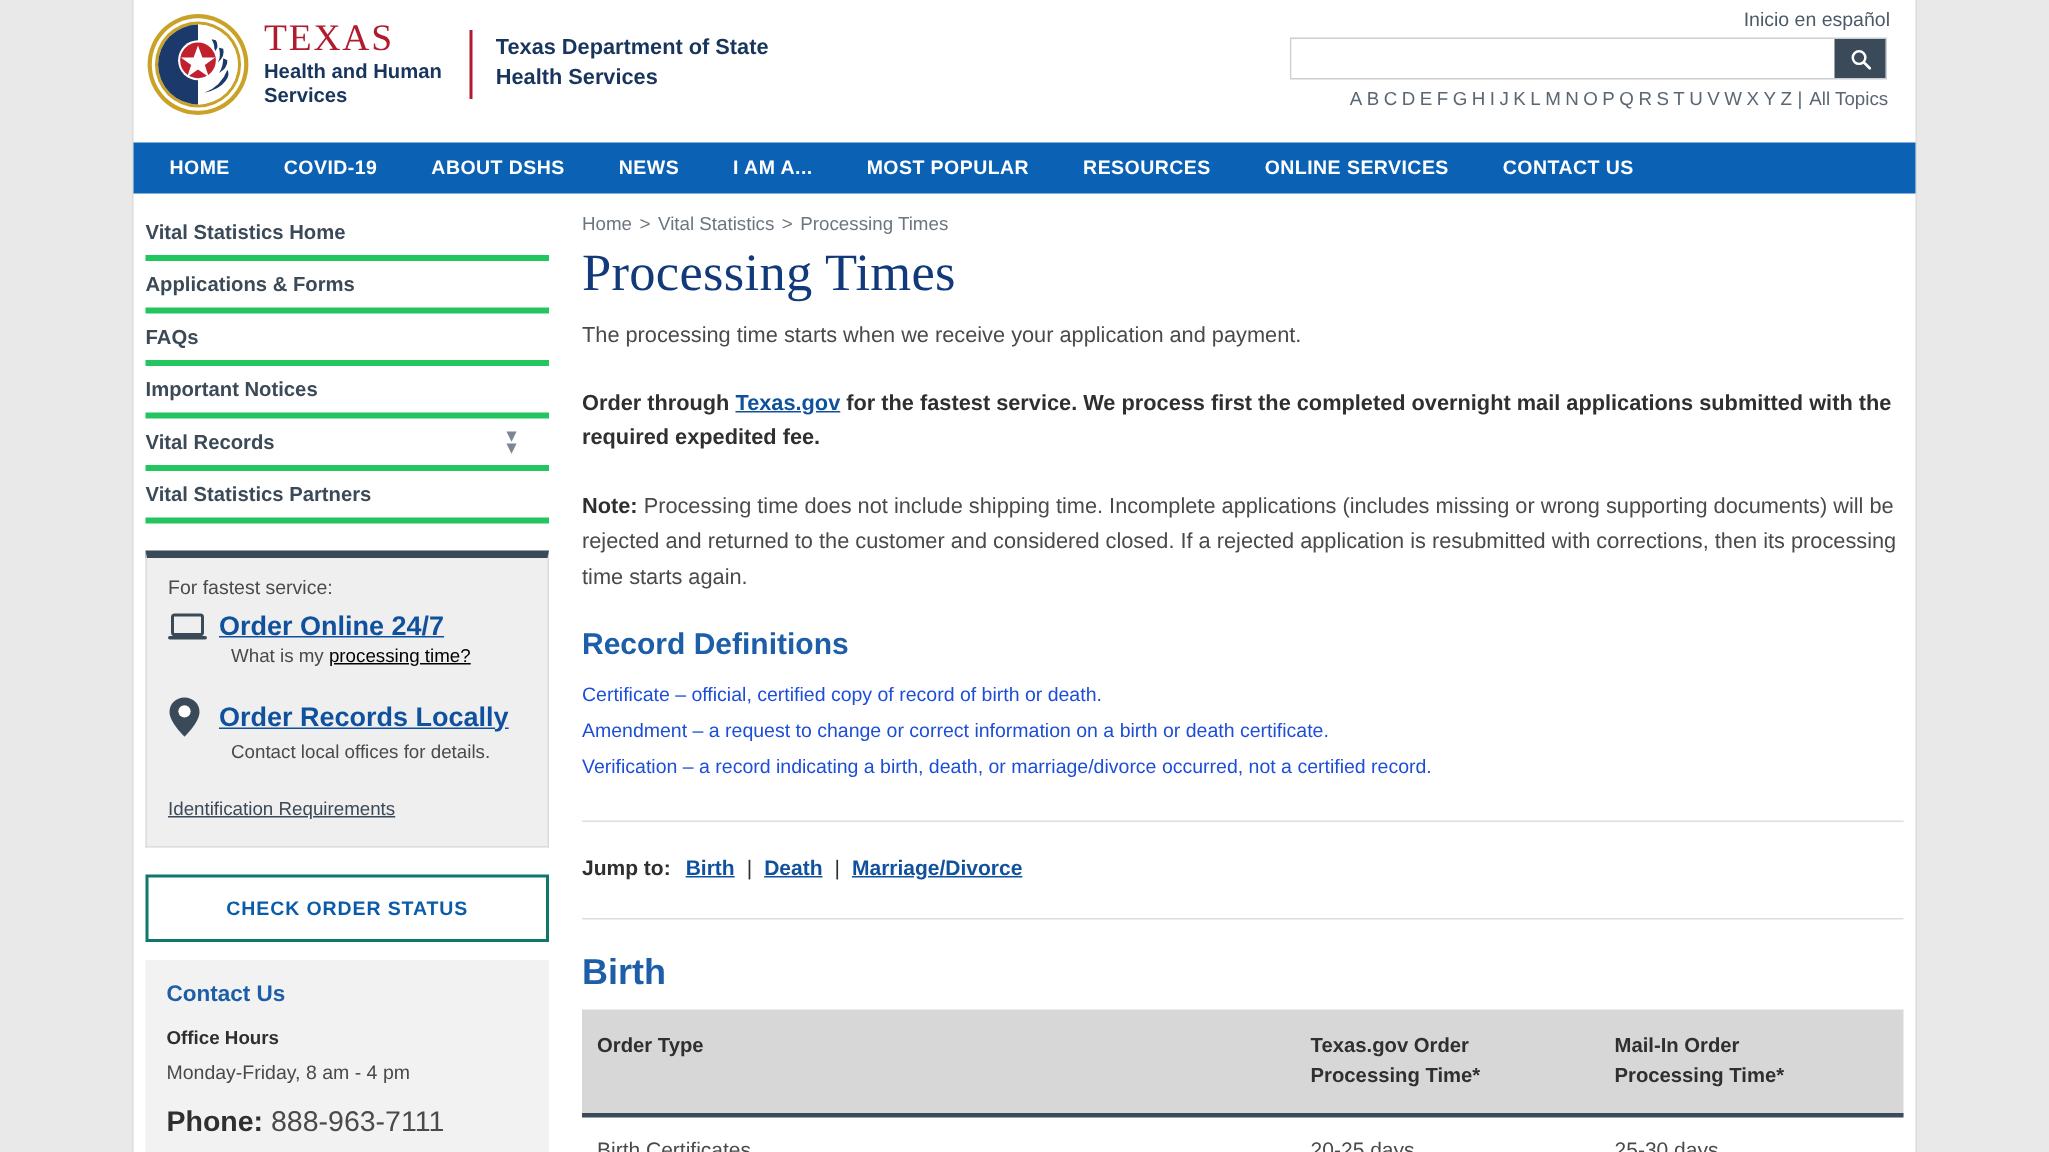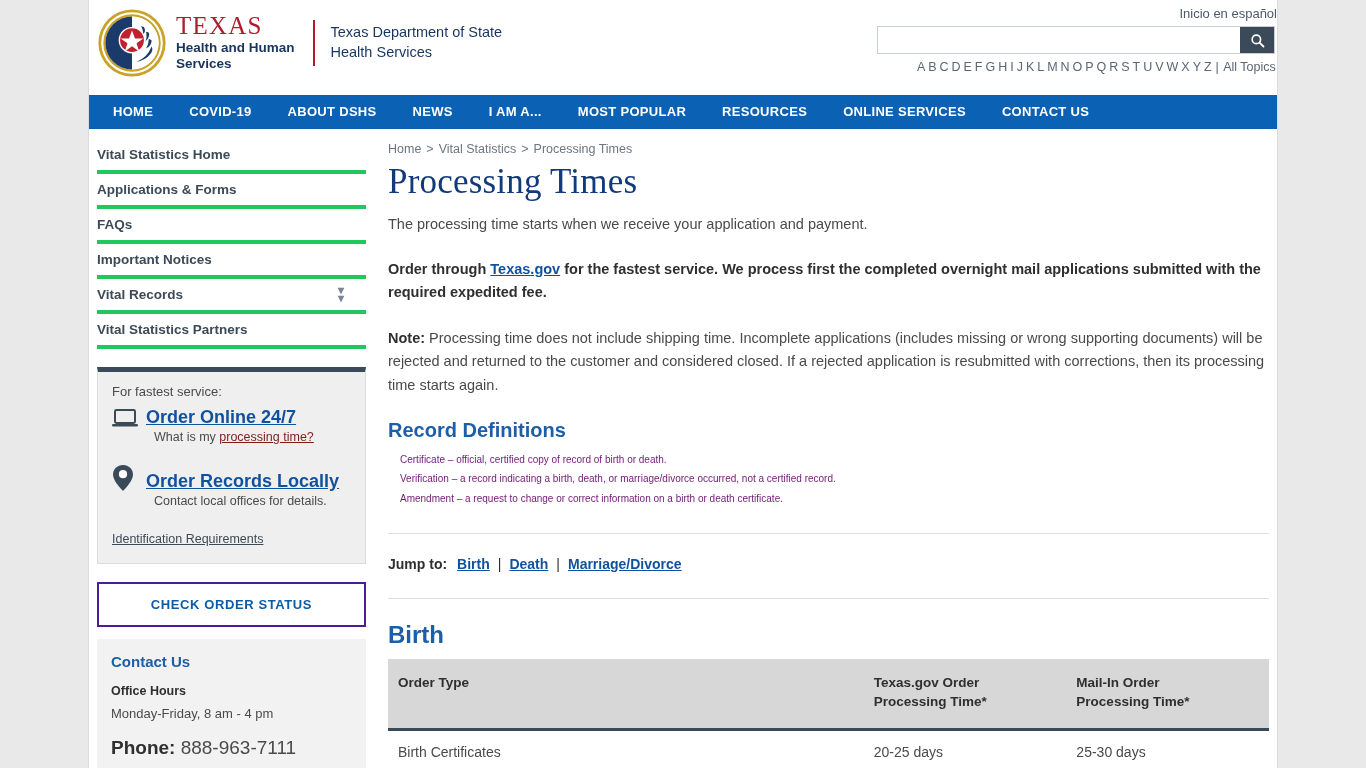--- a/index.html
+++ b/index.html
@@ -52,28 +52,28 @@
     line-height: 1.22;
     margin-top: 1px;
   }
   .brand-sep {
     width: 2px; height: 46px;
     background: #b01b2e;
     margin: 0 16px 0 18px;
   }
   .brand-dept {
     font-size: 14.5px;
-    font-weight: normal;
+    font-weight: bold;
     color: #18355e;
     line-height: 1.35;
   }
 
   .header-right {
     position: absolute;
-    right: 0; top: 4px;
+    right: 17px; top: 4px;
     text-align: right;
     width: 400px;
   }
   .espanol {
     font-size: 13px;
     color: #4b5a68;
     text-decoration: none;
     display: inline-block;
     margin-bottom: 5px;
   }
@@ -181,47 +181,47 @@
     border: 1px solid #dcdcdc;
     border-top: 5px solid #3b4a59;
     padding: 12px 4px 16px 14px;
     margin-bottom: 18px;
   }
   .fastbox .lead {
     font-size: 13px;
     color: #4a4a4a;
     margin-bottom: 8px;
   }
-  .svc-row { display: flex; align-items: flex-end; }
+  .svc-row { display: flex; align-items: center; }
   .svc-icon { flex: 0 0 34px; display:flex; align-items:center; }
   .svc-link {
     font-size: 18px;
     font-weight: bold;
     color: #10519e;
     text-decoration: underline;
   }
   .svc-sub {
     font-size: 12.5px;
     color: #4a4a4a;
     margin: 2px 0 0 42px;
   }
-  .svc-sub a { color: #7f1d1d; }
+  .svc-sub a { color: #000000; }
   .idreq {
     display: inline-block;
     margin-top: 24px;
     font-size: 12.5px;
     color: #3c4a57;
     text-decoration: underline;
   }
   .gap-svc { height: 20px; }
 
   
   .orderbtn {
     display: block;
-    border: 2px solid #4c1d95;
+    border: 2px solid #0f766e;
     background: #ffffff;
     color: #0b5ca8;
     text-align: center;
     font-size: 13px;
     font-weight: bold;
     letter-spacing: 0.6px;
     padding: 13px 6px;
     text-decoration: none;
     margin-bottom: 12px;
     cursor: pointer;
@@ -295,23 +295,23 @@
   }
   p.note b { color: #2f2f2f; }
 
   h2.sec {
     font-size: 20px;
     color: #1c5fa8;
     margin: 0 0 10px 0;
     font-weight: bold;
   }
   p.def {
-    font-size: 10px;
-    color: #701a75;
-    margin: 0 0 3px 12px;
+    font-size: 13px;
+    color: #1d4ed8;
+    margin: 0 0 3px 0;
     line-height: 1.62;
   }
 
   .divider {
     border: 0;
     border-top: 1px solid #dddddd;
     margin: 26px 0 22px 0;
   }
   .jump {
     font-size: 14px;
@@ -514,22 +514,22 @@
       <h1 class="title">Processing Times</h1>
 
       <p class="intro">The processing time starts when we receive your application and payment.</p>
 
       <p class="bold-note"><span>Order through </span><a href="#">Texas.gov</a><span> for the fastest service. We process first the completed overnight mail applications submitted with the required expedited fee.</span></p>
 
       <p class="note"><b>Note:</b><span> Processing time does not include shipping time. Incomplete applications (includes missing or wrong supporting documents) will be rejected and returned to the customer and considered closed. If a rejected application is resubmitted with corrections, then its processing time starts again.</span></p>
 
       <h2 class="sec">Record Definitions</h2>
       <p class="def">Certificate – official, certified copy of record of birth or death.</p>
+      <p class="def">Amendment – a request to change or correct information on a birth or death certificate.</p>
       <p class="def">Verification – a record indicating a birth, death, or marriage/divorce occurred, not a certified record.</p>
-      <p class="def">Amendment – a request to change or correct information on a birth or death certificate.</p>
 
       <hr class="divider">
 
       <p class="jump"><span class="jlabel">Jump to:</span><a href="#">Birth</a><span class="pipe">|</span><a href="#">Death</a><span class="pipe">|</span><a href="#">Marriage/Divorce</a></p>
 
       <hr class="divider">
 
       <h2 class="birth">Birth</h2>
 
       <table class="ptable">

